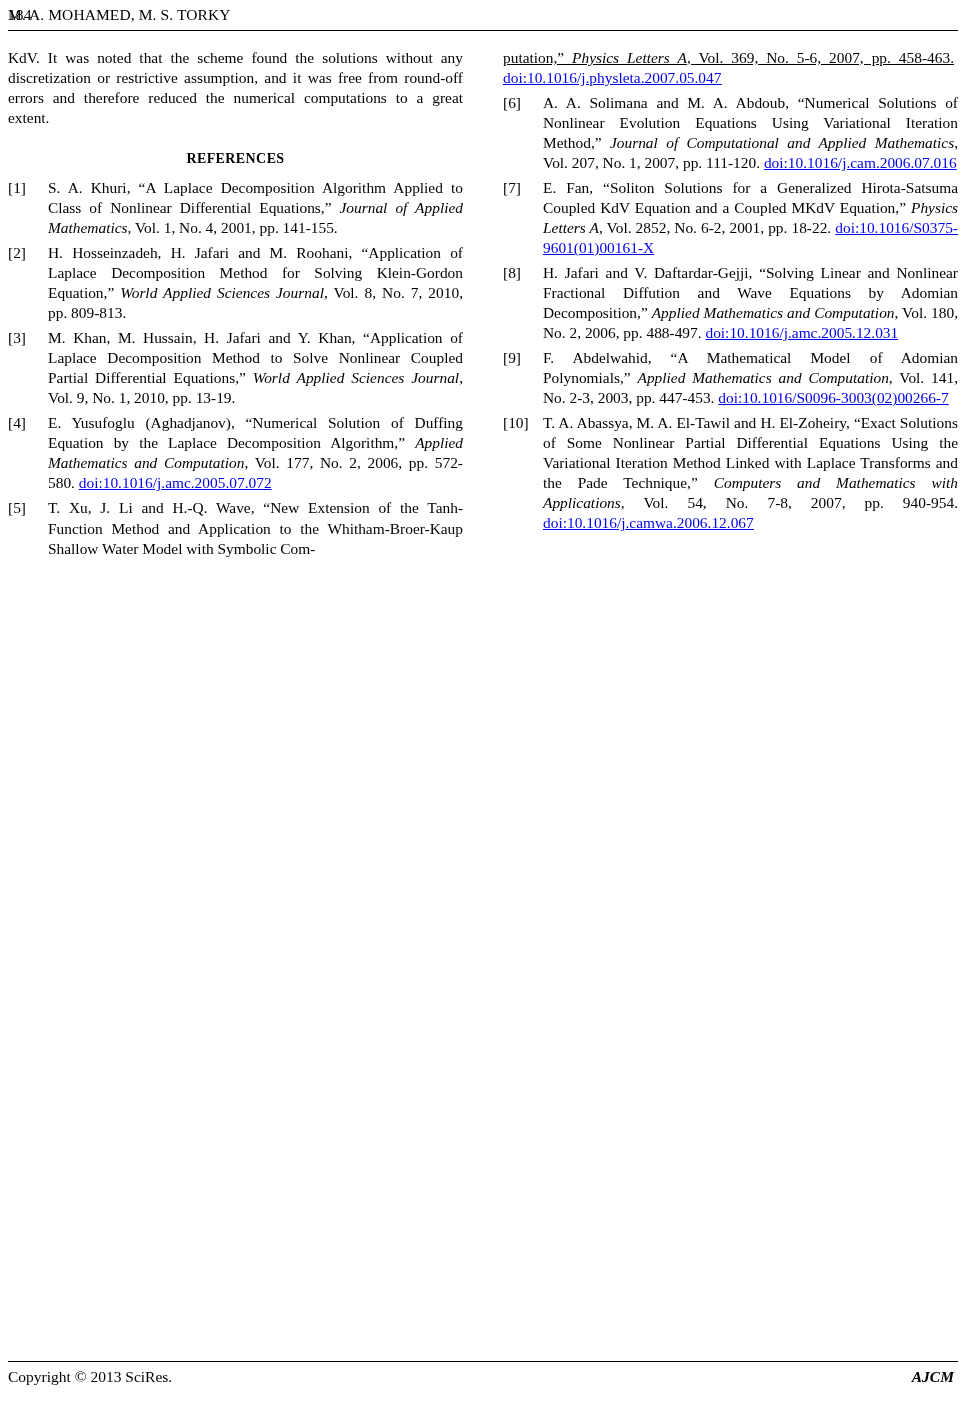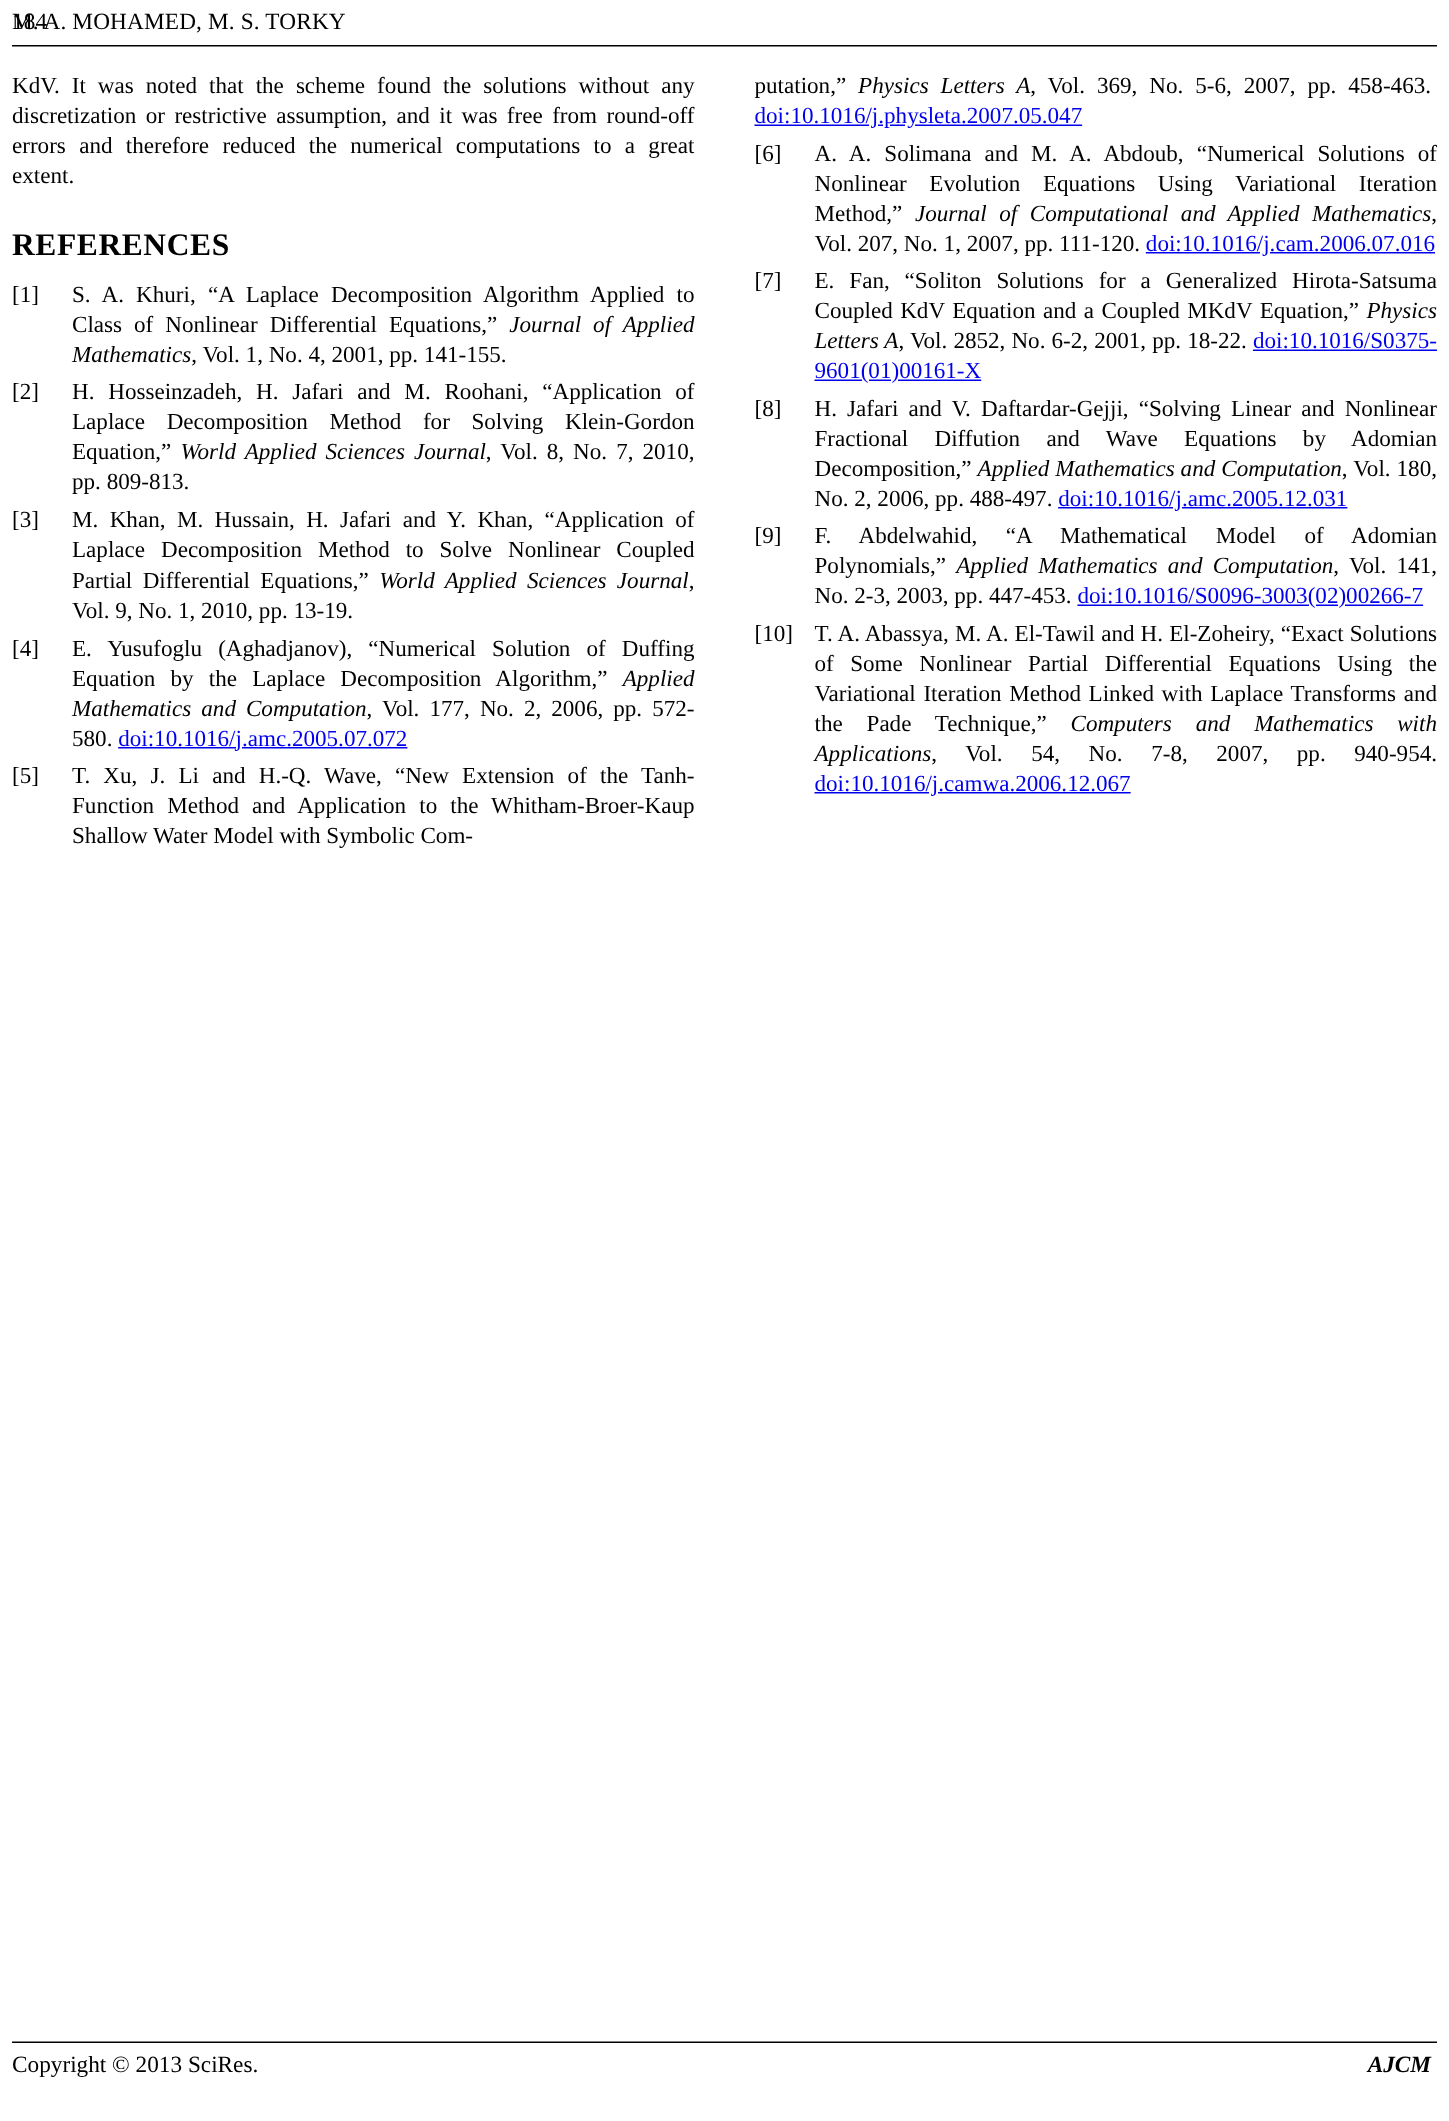--- a/index.html
+++ b/index.html
@@ -86,22 +86,23 @@
   .col-left { left: 8px; }
   .col-right { left: 503px; }
 
   .body-par {
     text-align: justify;
     text-justify: inter-word;
     margin: 0 0 4px 0;
   }
 
   .refs-title {
+    text-align: center;
     font-weight: bold;
-    font-size: 21px;
+    font-size: 14px;
     margin: 22px 0 10px 0;
     letter-spacing: 0.4px;
   }
 
   .ref {
     position: relative;
     padding-left: 40px;
     margin-bottom: 5px;
     text-align: justify;
     text-justify: inter-word;
@@ -117,20 +118,21 @@
     display: block;
   }
   i { font-style: italic; }
   .doi {
     text-decoration: underline;
   }
   .ref-cont {
     text-align: justify;
     text-justify: inter-word;
     margin: 0 4px 5px 0;
+    text-decoration: underline;
   }
 </style>
 </head>
 <body>
 
 <div class="page">
 
   <div class="header">
     <span class="pagenum">184</span>
     <span class="runtitle">M. A. MOHAMED, M. S. TORKY</span>

